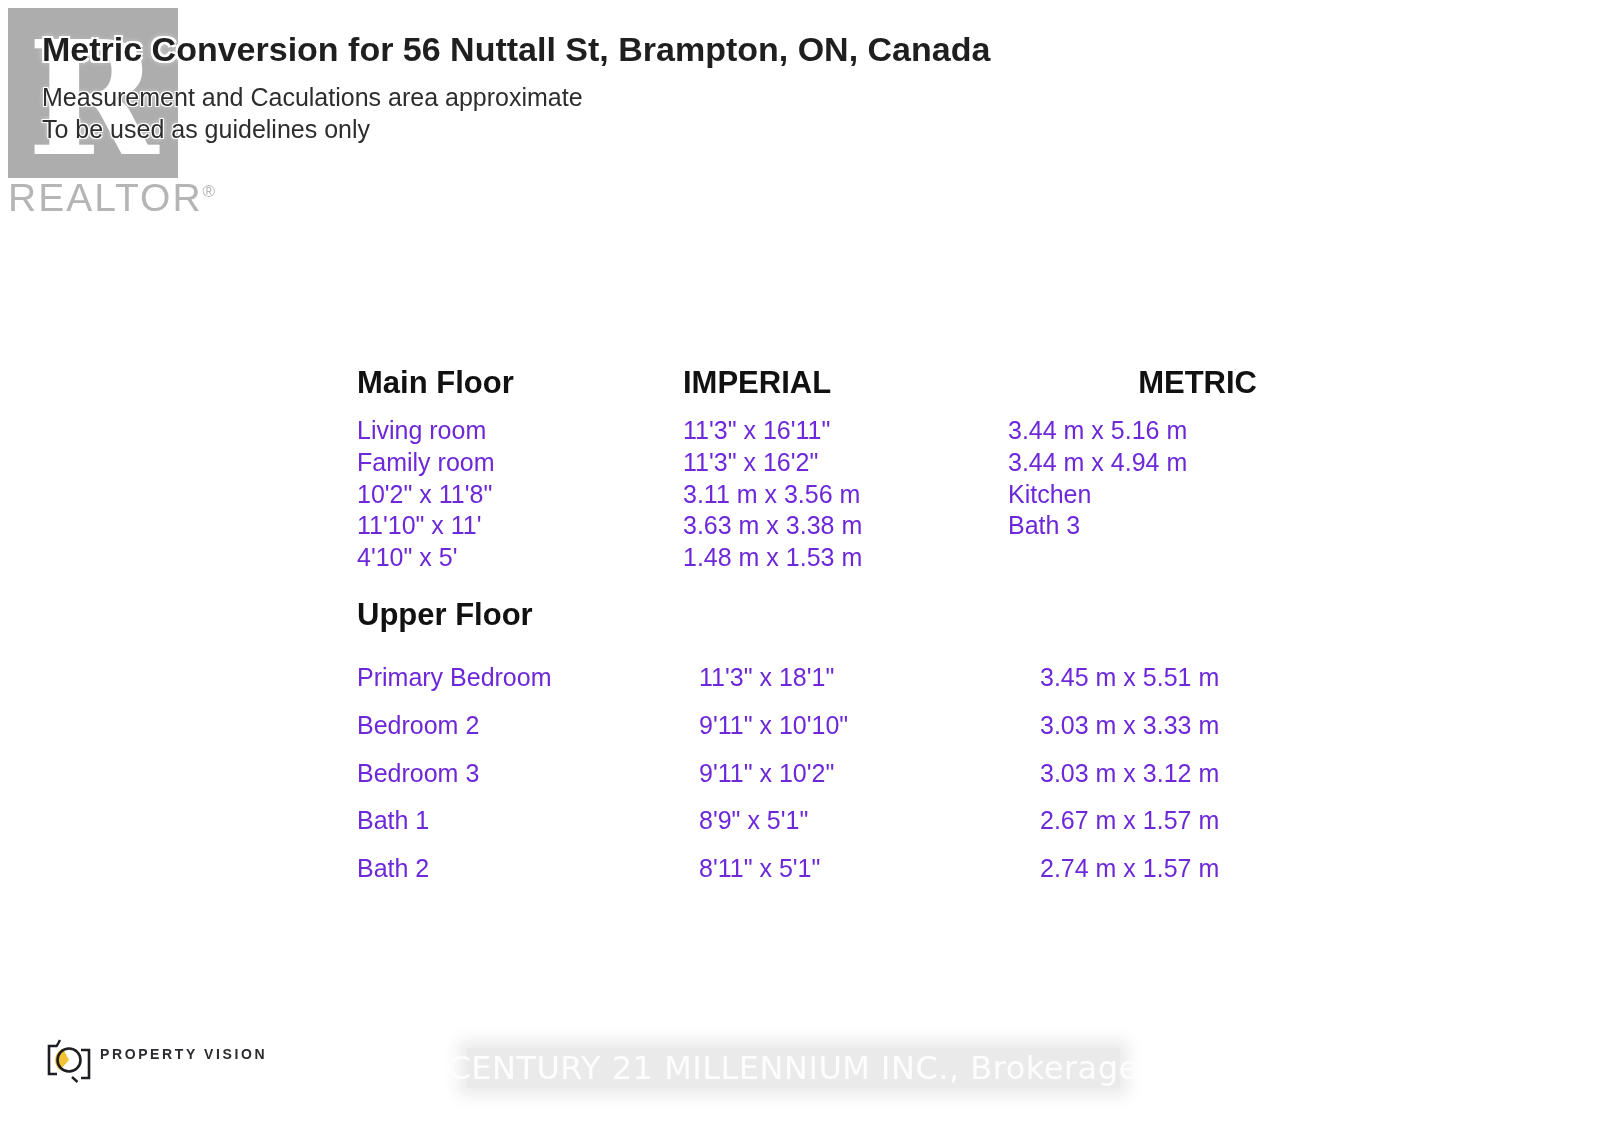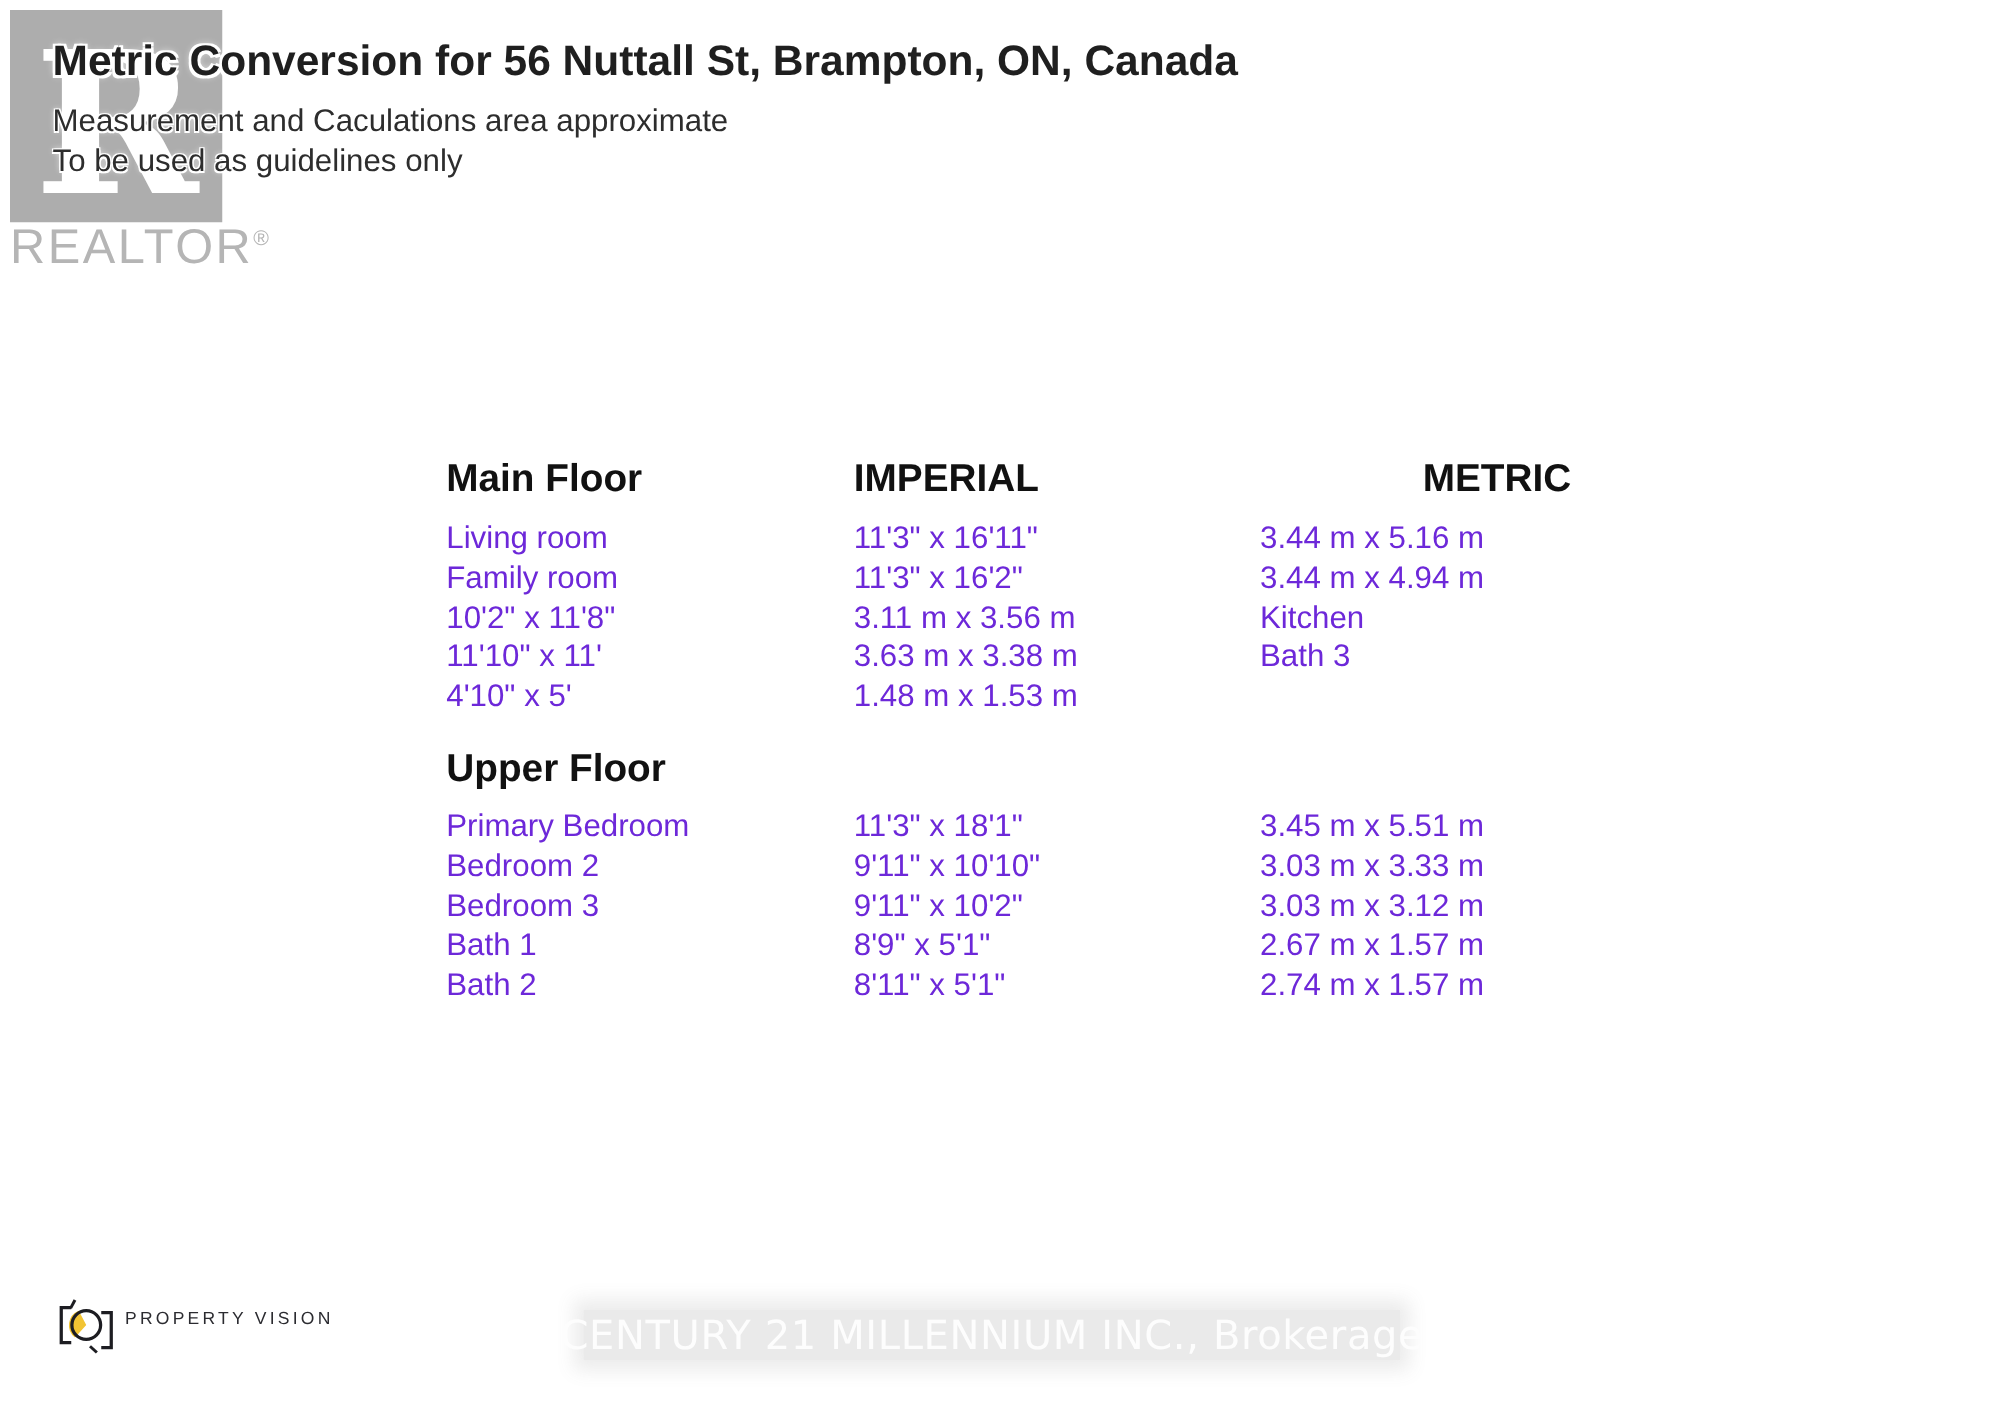--- a/index.html
+++ b/index.html
@@ -31,36 +31,36 @@
     text-shadow:-1px -1px 0 #fff, 1px -1px 0 #fff, -1px 1px 0 #fff, 1px 1px 0 #fff, 0 0 5px #fff;
   }
   .page-subtitle.first { margin-top:10px; }
 
   
   .floor-table {
     position:absolute; left:357px; z-index:2;
     display:grid; grid-template-columns:326px 325px 249px;
   }
   .floor-table.main  { top:324px; grid-template-rows:51px repeat(5, 31.7px);margin-top:40px; }
-  .floor-table.upper { top:596px; grid-template-rows:50px repeat(5, 31.7px); }
+  .floor-table.upper { top:596px; grid-template-rows:50px repeat(5, 31.7px);gap:16px; }
   .hcell {
     font-size:31px; font-weight:bold; color:#111; white-space:nowrap;
     align-self:start; padding-top:1px;
   }
   .hcell.metric-h { padding-left:28px;text-align:right; }
   .cell {
     font-size:25px; color:#6d28d9; white-space:nowrap;
     display:flex; align-items:center;
   }
 
   
   .pv-logo { position:absolute; left:46px; top:1038px; z-index:2; }
   .pv-label {
     position:absolute; left:100px; top:1046px; z-index:2;
-    font-size:14px; font-weight:normal; letter-spacing:2.6px;
+    font-size:14px; font-weight:bold; letter-spacing:2.6px;
     color:#2b2b30; white-space:nowrap;
   }
   .watermark-band {
     position:absolute; left:467px; top:1048px; width:653px; height:40px; z-index:2;
     background:#eaeaea;
     box-shadow:0 0 14px 8px rgba(234,234,234,0.95);
     display:flex; align-items:center; justify-content:center;
   }
   .watermark-text {
     font-family:"DejaVu Sans", sans-serif;

